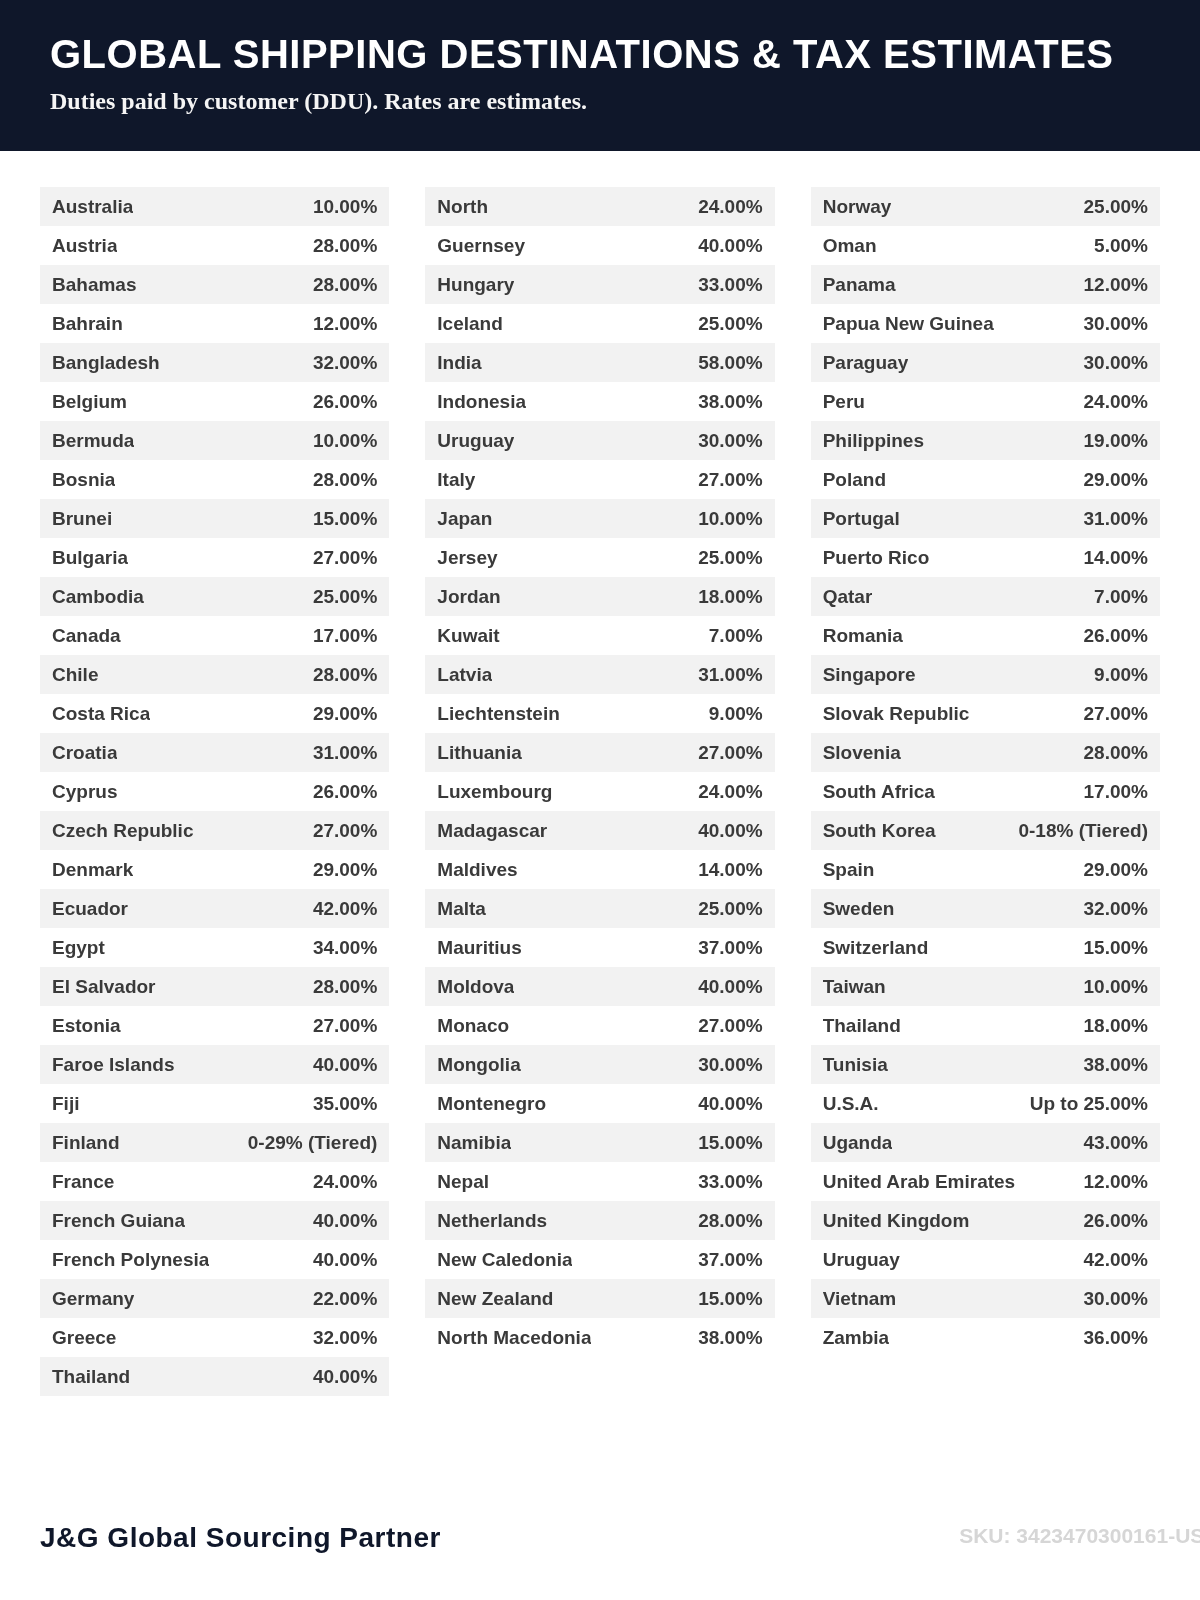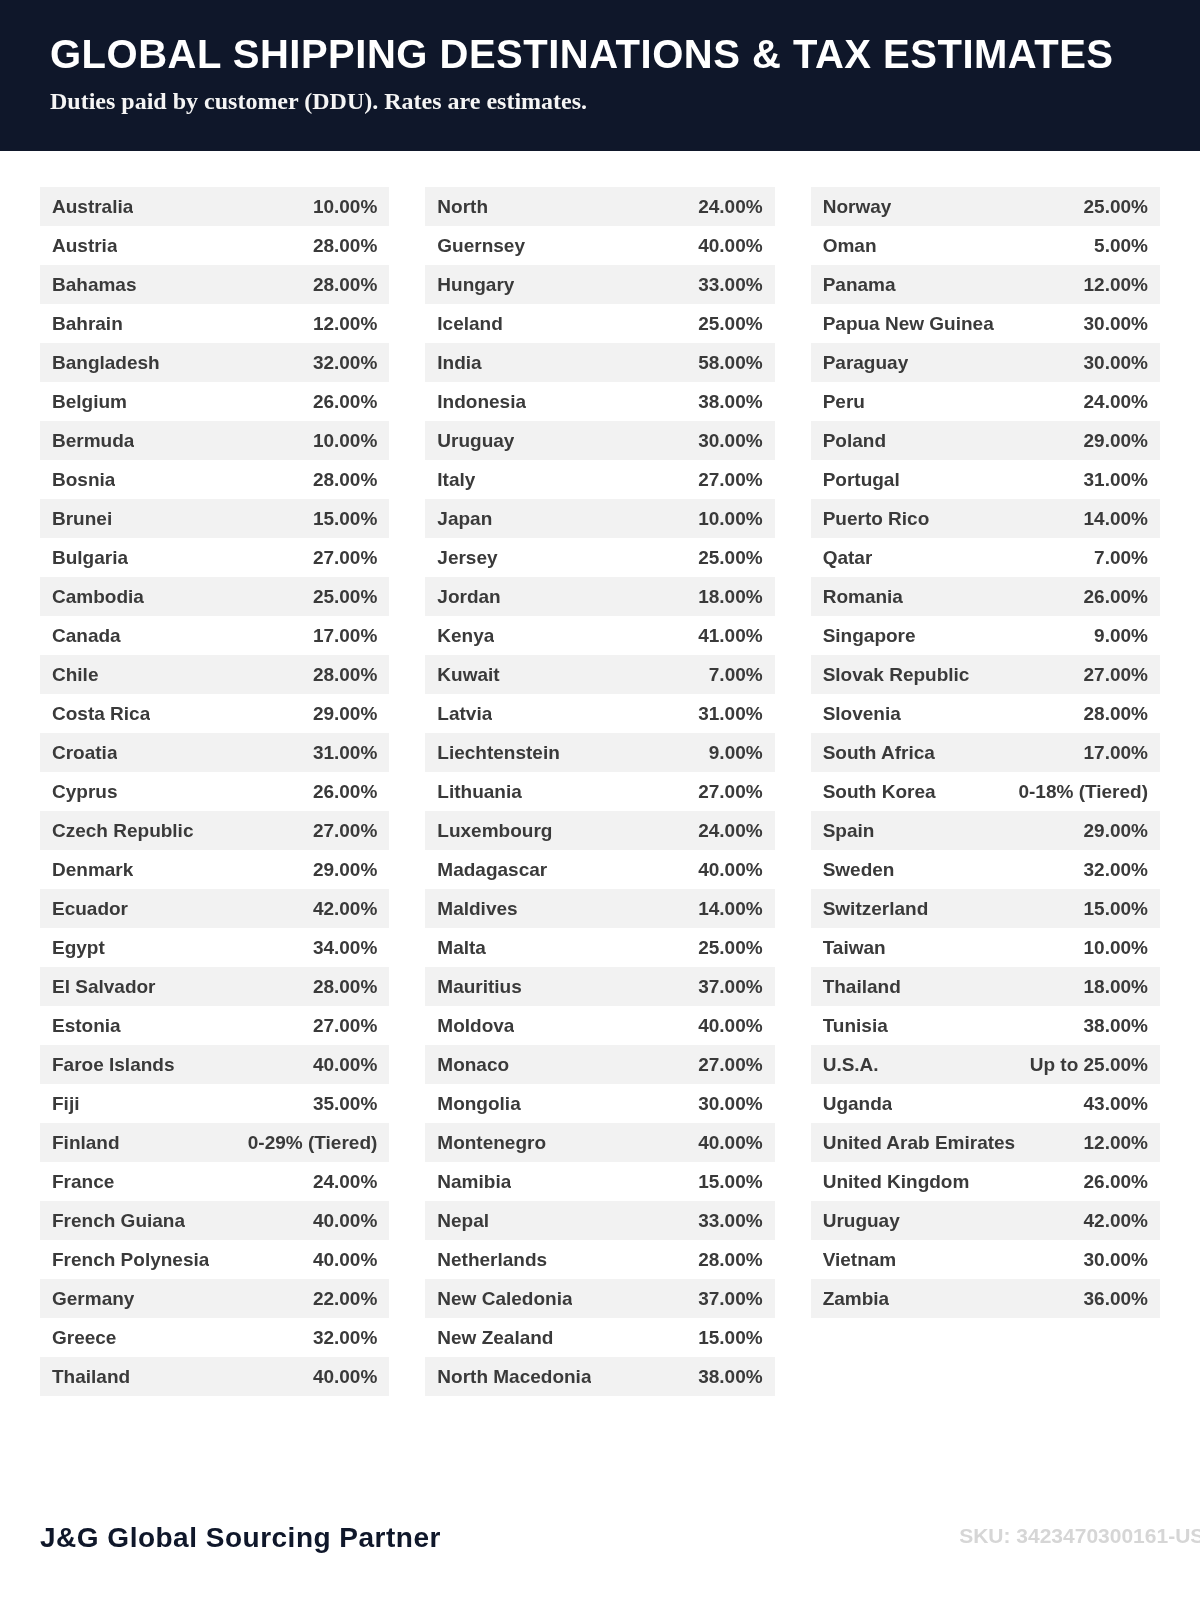--- a/index.html
+++ b/index.html
@@ -264,24 +264,20 @@
       </div>
       <div class="row">
         <span class="country">Jersey</span>
         <span class="rate">25.00%</span>
       </div>
       <div class="row">
         <span class="country">Jordan</span>
         <span class="rate">18.00%</span>
       </div>
       <div class="row">
-        <span class="country">Kenya</span>
-        <span class="rate">41.00%</span>
-      </div>
-      <div class="row">
         <span class="country">Kuwait</span>
         <span class="rate">7.00%</span>
       </div>
       <div class="row">
         <span class="country">Latvia</span>
         <span class="rate">31.00%</span>
       </div>
       <div class="row">
         <span class="country">Liechtenstein</span>
         <span class="rate">9.00%</span>
@@ -368,20 +364,24 @@
         <span class="country">Papua New Guinea</span>
         <span class="rate">30.00%</span>
       </div>
       <div class="row">
         <span class="country">Paraguay</span>
         <span class="rate">30.00%</span>
       </div>
       <div class="row">
         <span class="country">Peru</span>
         <span class="rate">24.00%</span>
+      </div>
+      <div class="row">
+        <span class="country">Philippines</span>
+        <span class="rate">19.00%</span>
       </div>
       <div class="row">
         <span class="country">Poland</span>
         <span class="rate">29.00%</span>
       </div>
       <div class="row">
         <span class="country">Portugal</span>
         <span class="rate">31.00%</span>
       </div>
       <div class="row">

